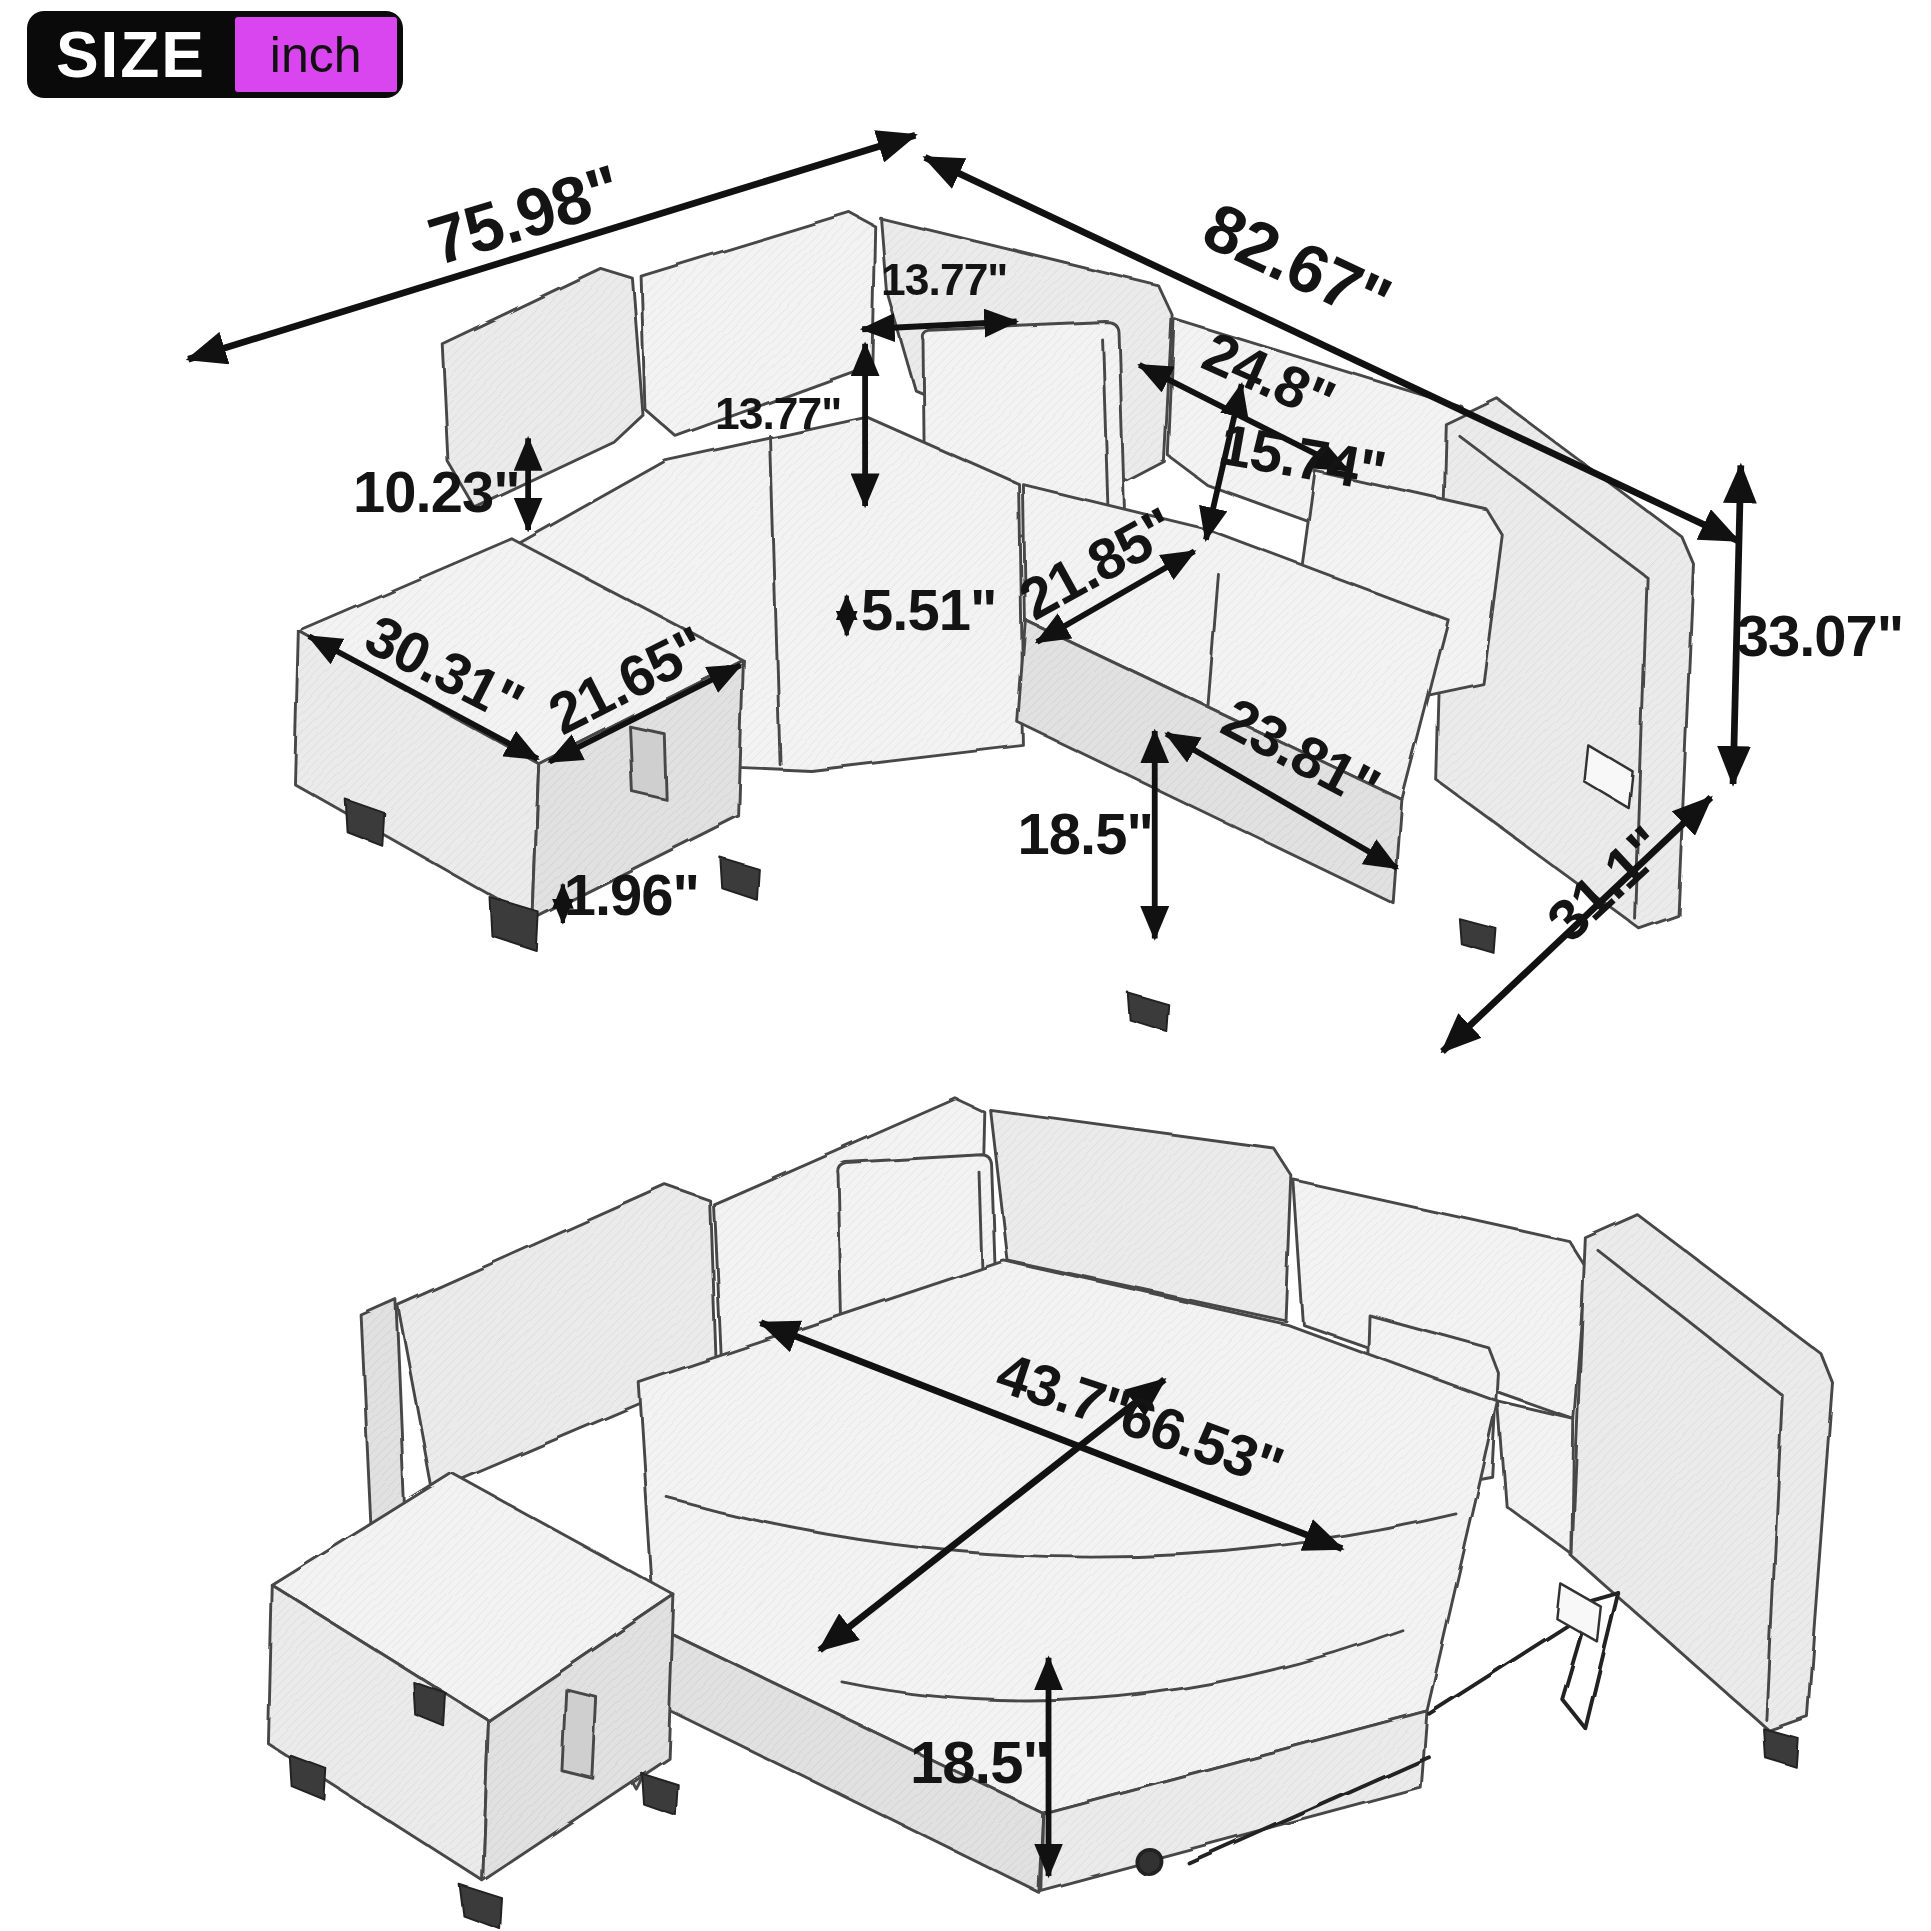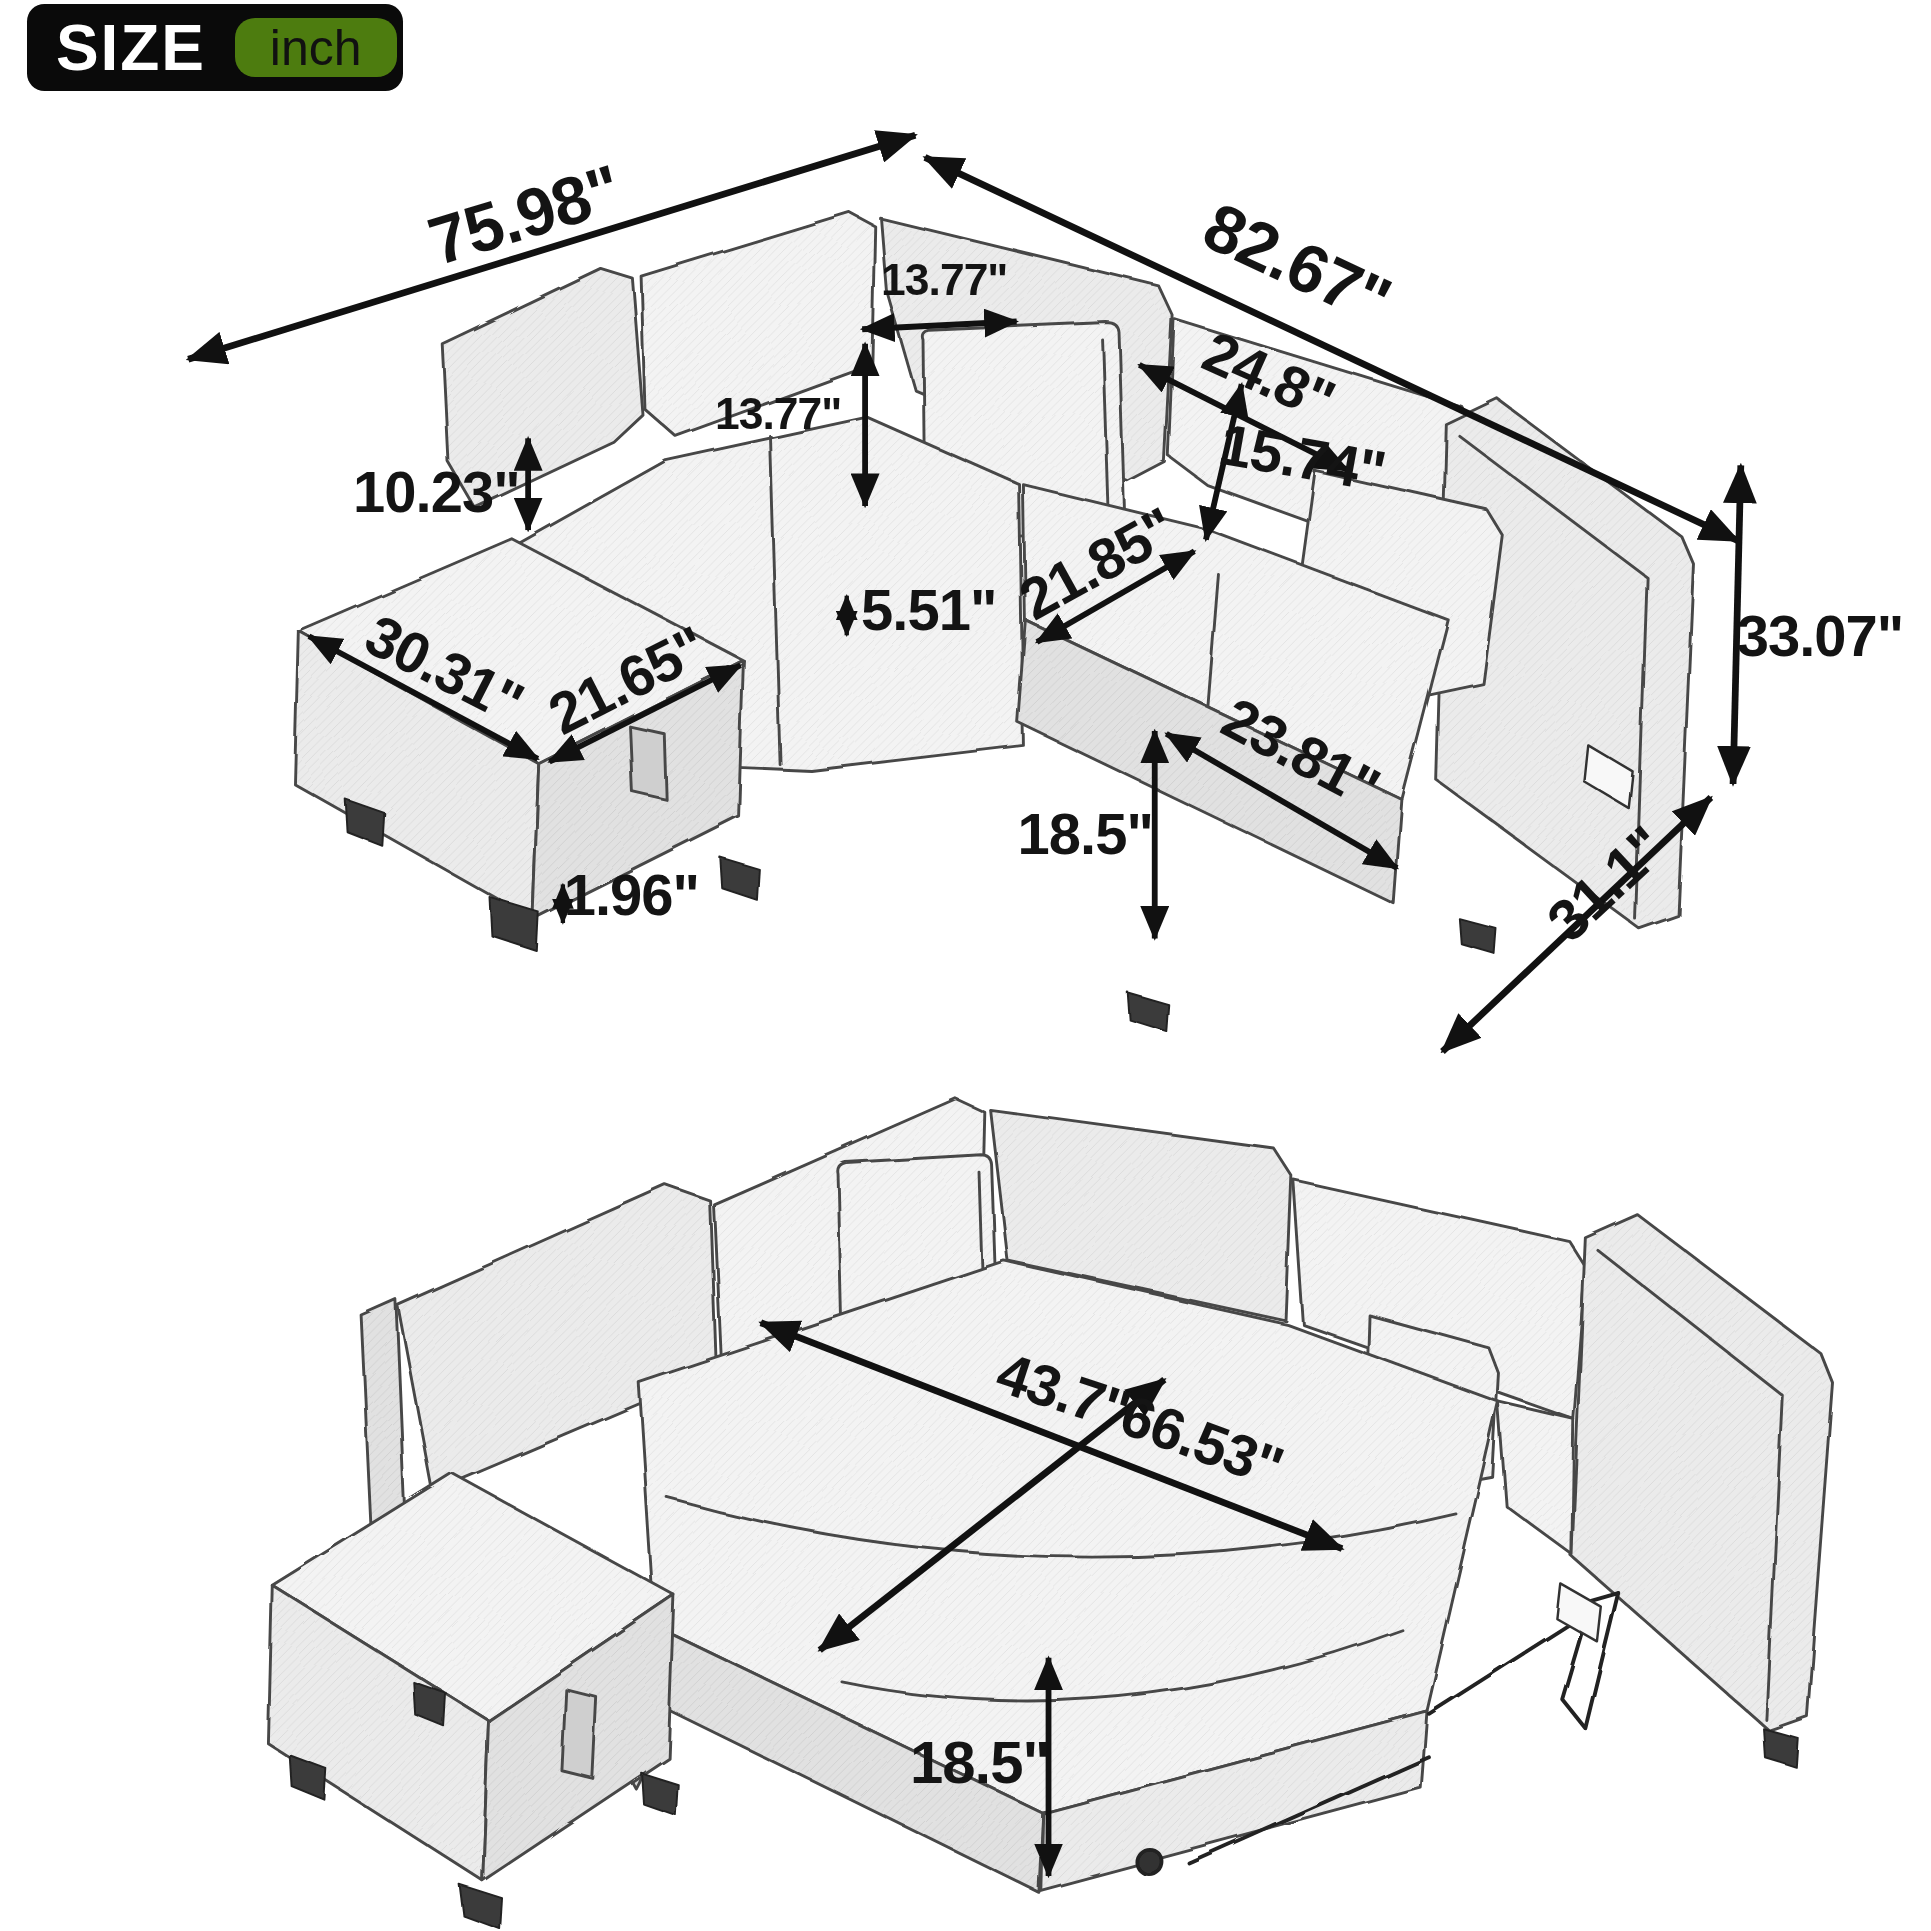--- a/index.html
+++ b/index.html
@@ -1,22 +1,22 @@
 <!DOCTYPE html>
 <html><head>
 <meta charset="utf-8">
 <style>
   html,body{margin:0;padding:0;background:#ffffff;}
   .page{position:relative;width:1931px;height:1931px;background:#ffffff;overflow:hidden;
         font-family:"Liberation Sans", sans-serif;}
-  .badge{position:absolute;left:27px;top:4px;display:inline-flex;align-items:center;
+  .badge{position:absolute;left:27px;top:11px;display:inline-flex;align-items:center;
          background:#0a0a0a;border-radius:17.4px;height:87px;}
   .badge .size{color:#ffffff;font-size:64px;font-weight:700;letter-spacing:1.9px;padding:0 29px;}
-  .badge .unit{background:#4d7c0f;color:#111111;font-size:50px;font-weight:400;
-               border-radius:20px;margin:5.8px 6.8px 5.8px 0;padding:0 35px;height:59px;
+  .badge .unit{background:#d946ef;color:#111111;font-size:50px;font-weight:400;
+               border-radius:3px;margin:5.8px 6.8px 5.8px 0;padding:0 35px;height:75px;
                display:flex;align-items:center;}
   svg{position:absolute;left:0;top:0;}
   .dimtext{fill:#141414;font-weight:700;letter-spacing:-1px;}
 </style>
 </head>
 <body>
 
 <div class="page">
 
   <div class="badge">

